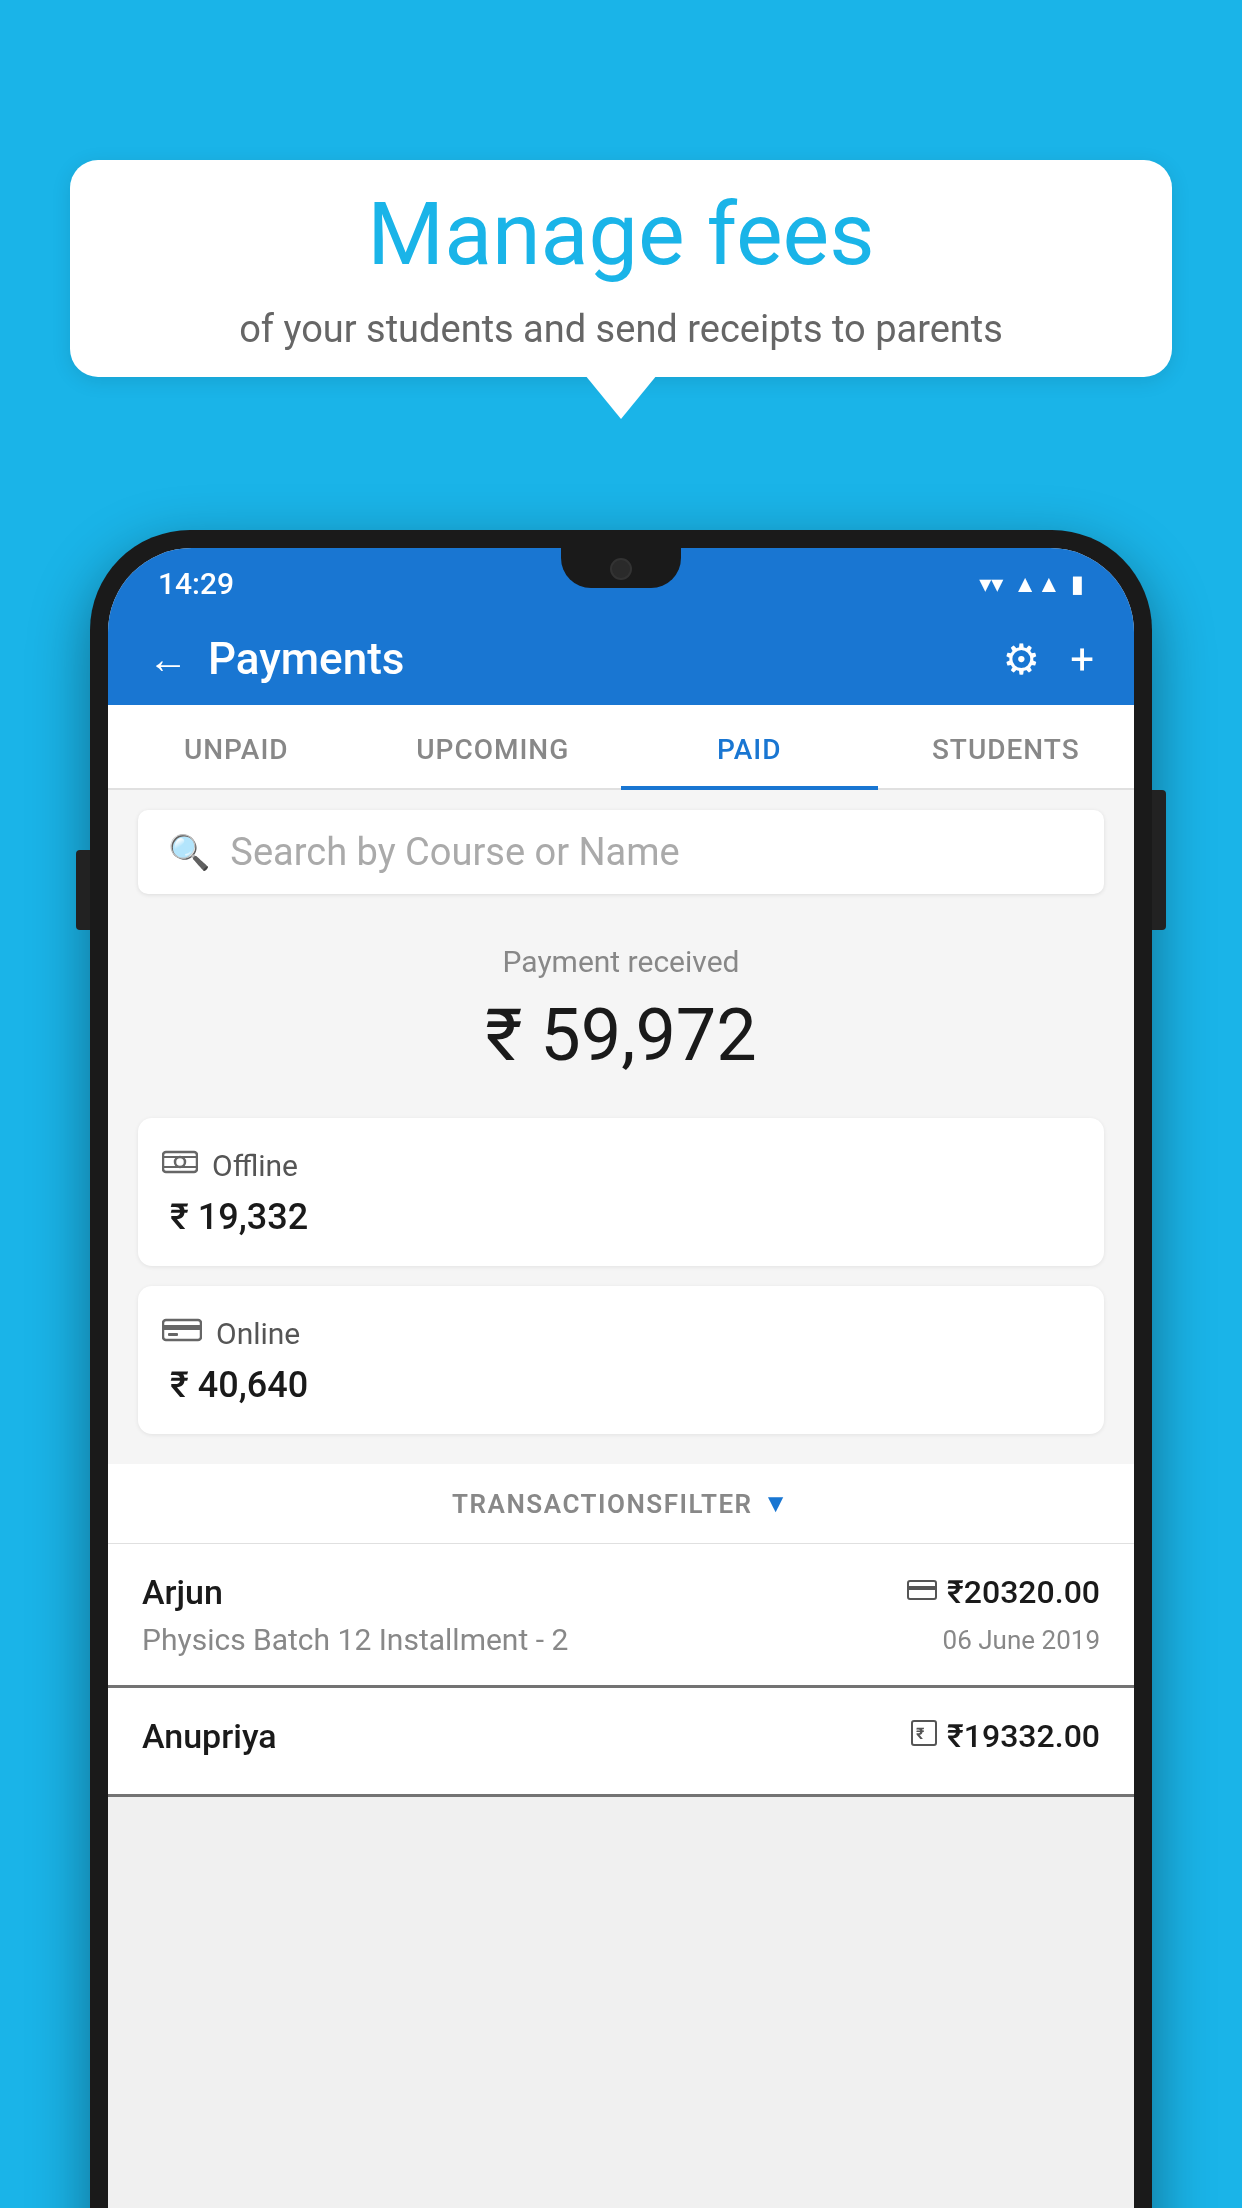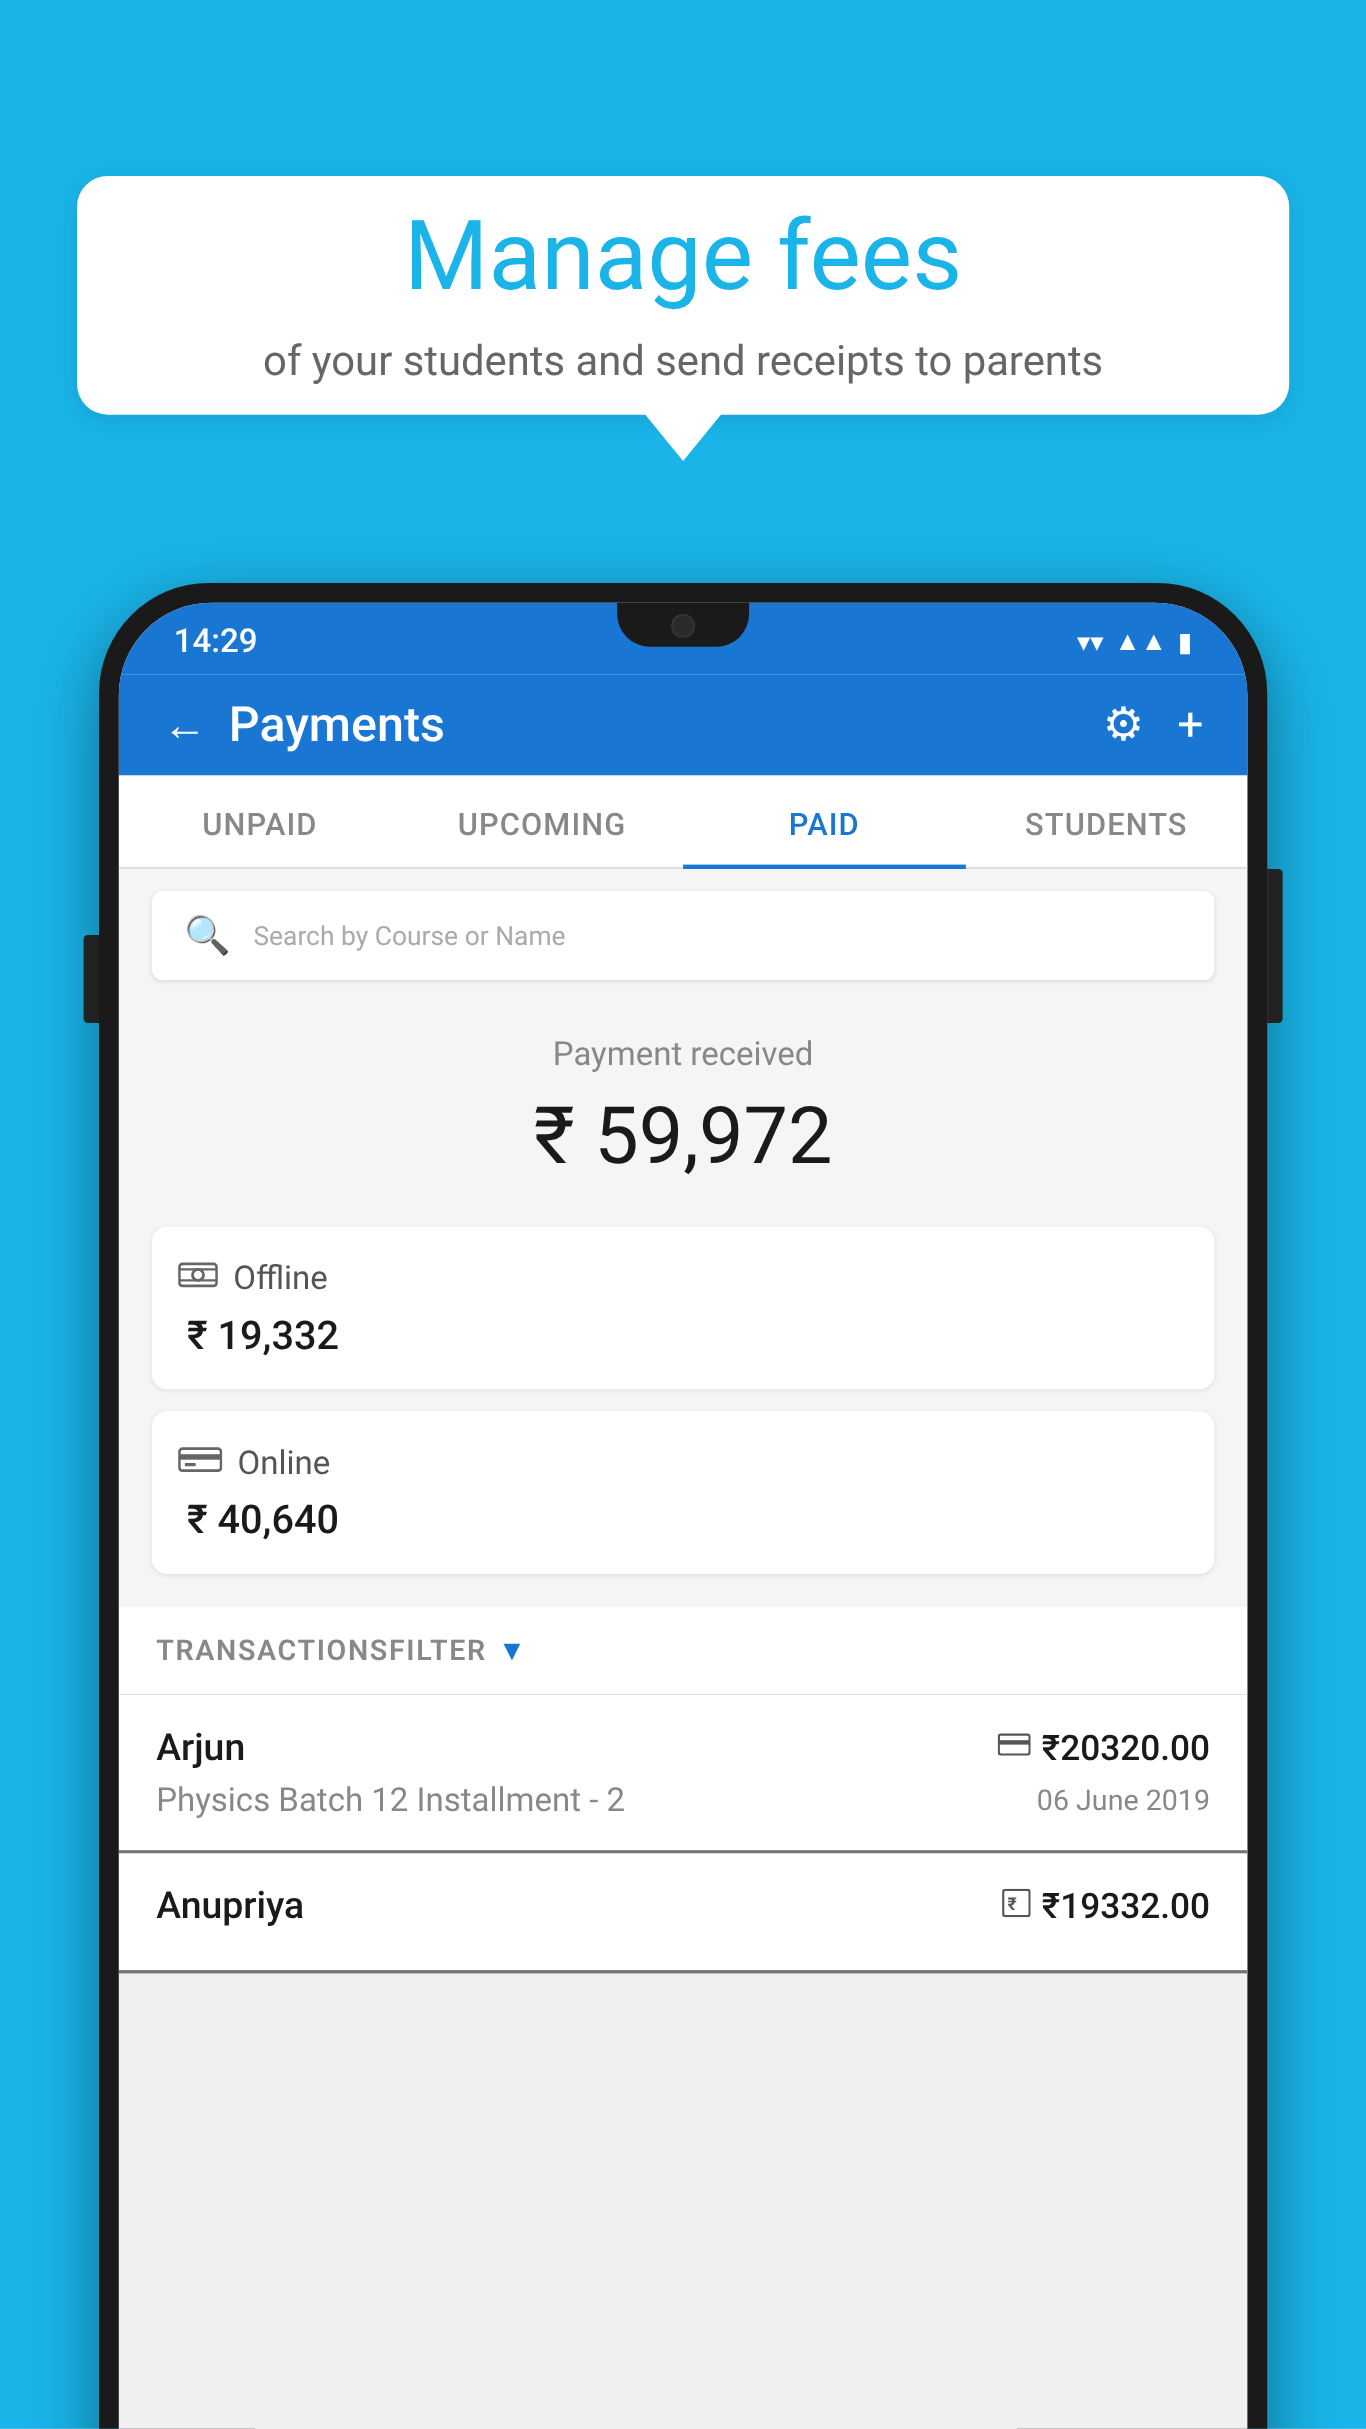--- a/index.html
+++ b/index.html
@@ -254,21 +254,21 @@
       box-shadow: 0 1px 4px rgba(0,0,0,0.1);
     }
 
     .search-icon-wrap {
       color: #aaa;
       font-size: 34px;
     }
 
     .search-placeholder {
       color: #aaa;
-      font-size: 24px;
+      font-size: 38px;
     }
 
     
     .payment-received {
       background: #f5f5f5;
       padding: 30px 30px 20px;
       text-align: center;
     }
 
     .payment-label {
@@ -323,21 +323,21 @@
       font-size: 36px;
       font-weight: 500;
       padding-left: 8px;
     }
 
     
     .transactions-header {
       background: white;
       padding: 24px 34px;
       display: flex;
-      justify-content: flex-start;
+      justify-content: center;
       align-items: center;
       border-bottom: 1px solid #e0e0e0;
     }
 
     .transactions-label {
       color: #888;
       font-size: 26px;
       font-weight: 600;
       letter-spacing: 1.5px;
     }

